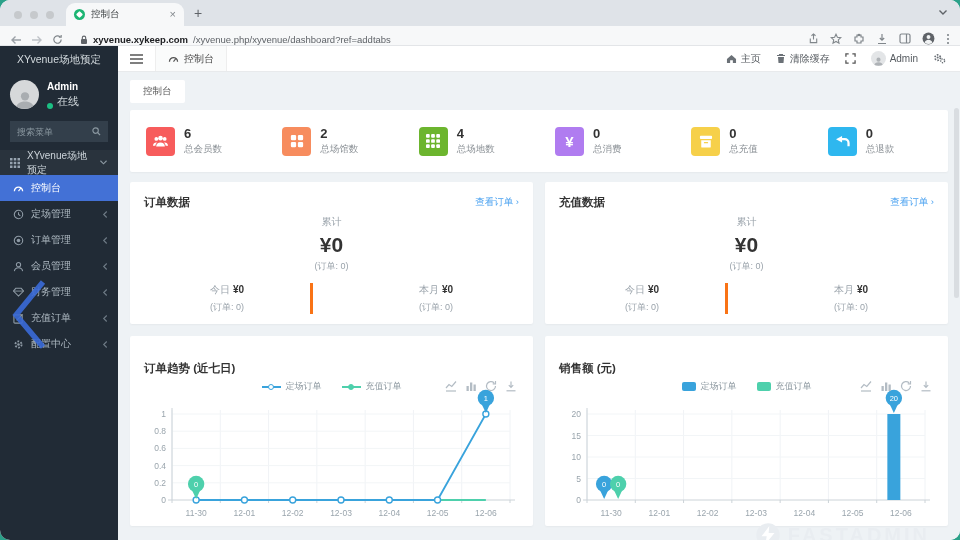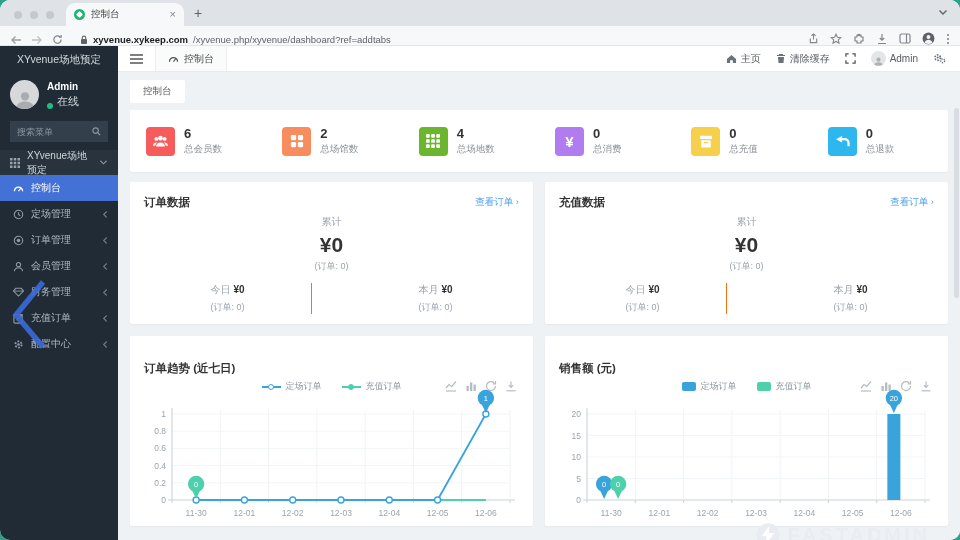--- a/index.html
+++ b/index.html
@@ -77,21 +77,21 @@
   .dpanel { height:142px; padding:10px 14px; display:flex; flex-direction:column; }
   .phead { display:flex; align-items:center; height:20px; flex:none;}
   .ptitle { font-size:11.5px; font-weight:bold; color:#333; }
   .plink { margin-left:auto; font-size:9.5px; color:#4ba2f0; cursor:pointer; }
   .dtotal { text-align:center; margin-top:3px; }
   .dt-lbl { font-size:10px; color:#9aa3ab; }
   .dt-val { font-size:21px; font-weight:bold; color:#333; margin-top:4px; }
   .dt-sub { font-size:9px; color:#9aa3ab; margin-top:3px; }
   .dsplit { display:flex; margin-top:10px; flex:1; }
   .dcell { flex:1; text-align:center; }
-  .dcell + .dcell { border-left:1px solid #f97316;padding-left:40px; }
+  .dcell + .dcell { border-left:3px solid #f97316;padding-left:40px; }
   .dc-main { font-size:10px; color:#9aa3ab; }
   .dc-main b { color:#333; margin-left:3px; }
   .dc-sub { font-size:9px; color:#9aa3ab; margin-top:4px; }
 
   .cpanel { height:190px; padding:22px 14px 6px; }
   .chartwrap { position:relative; margin-top:2px; }
   .legend { position:absolute; left:0; right:0; top:0; display:flex; justify-content:center; gap:20px; z-index:2;}
   .lg-item { display:flex; align-items:center; gap:5px; font-size:9px; color:#8a969e; cursor:pointer;}
   .lgline { width:19px; height:2px; position:relative; display:inline-block; }
   .lgdot { position:absolute; left:50%; top:50%; transform:translate(-50%,-50%); width:6px; height:6px; border-radius:50%; border:1.5px solid transparent; background:#fff;}

